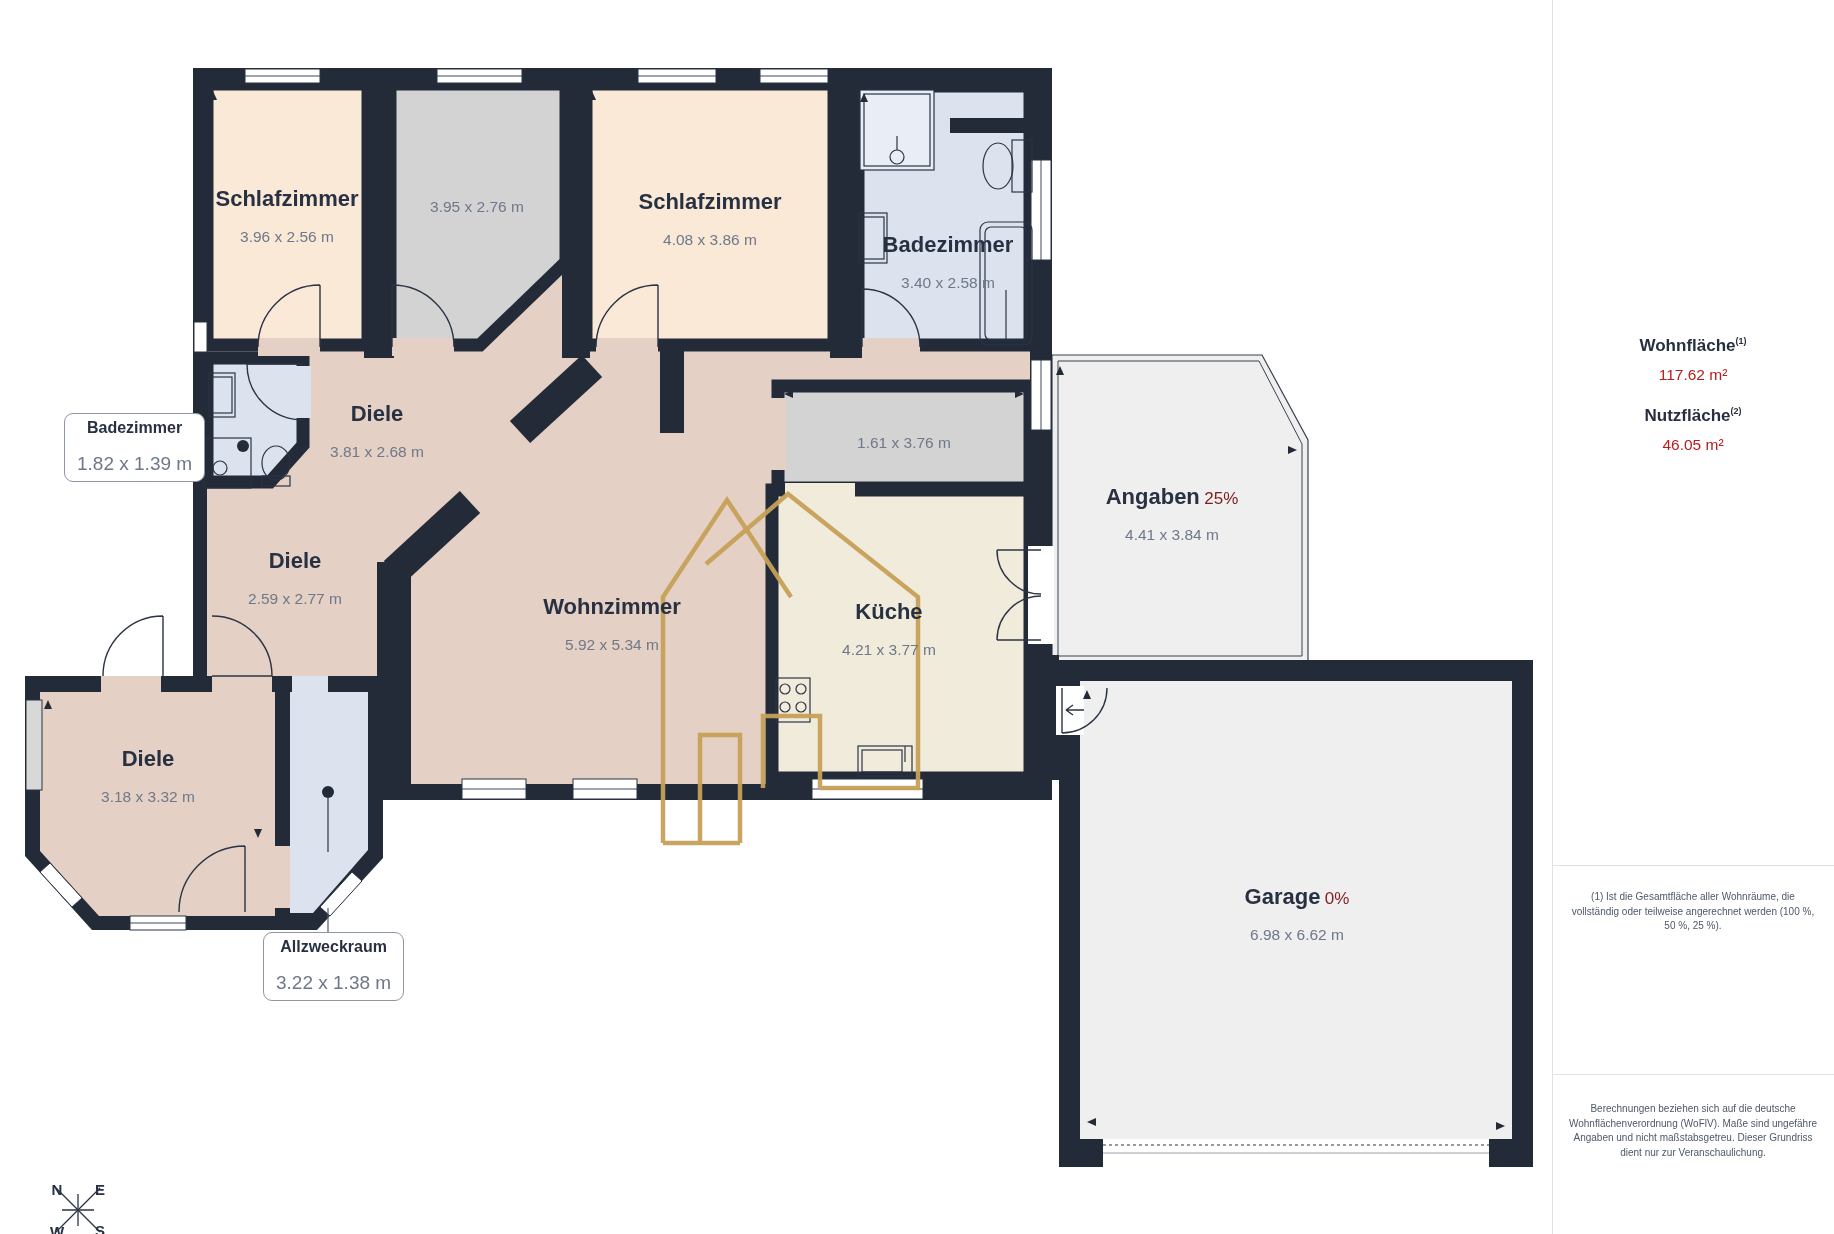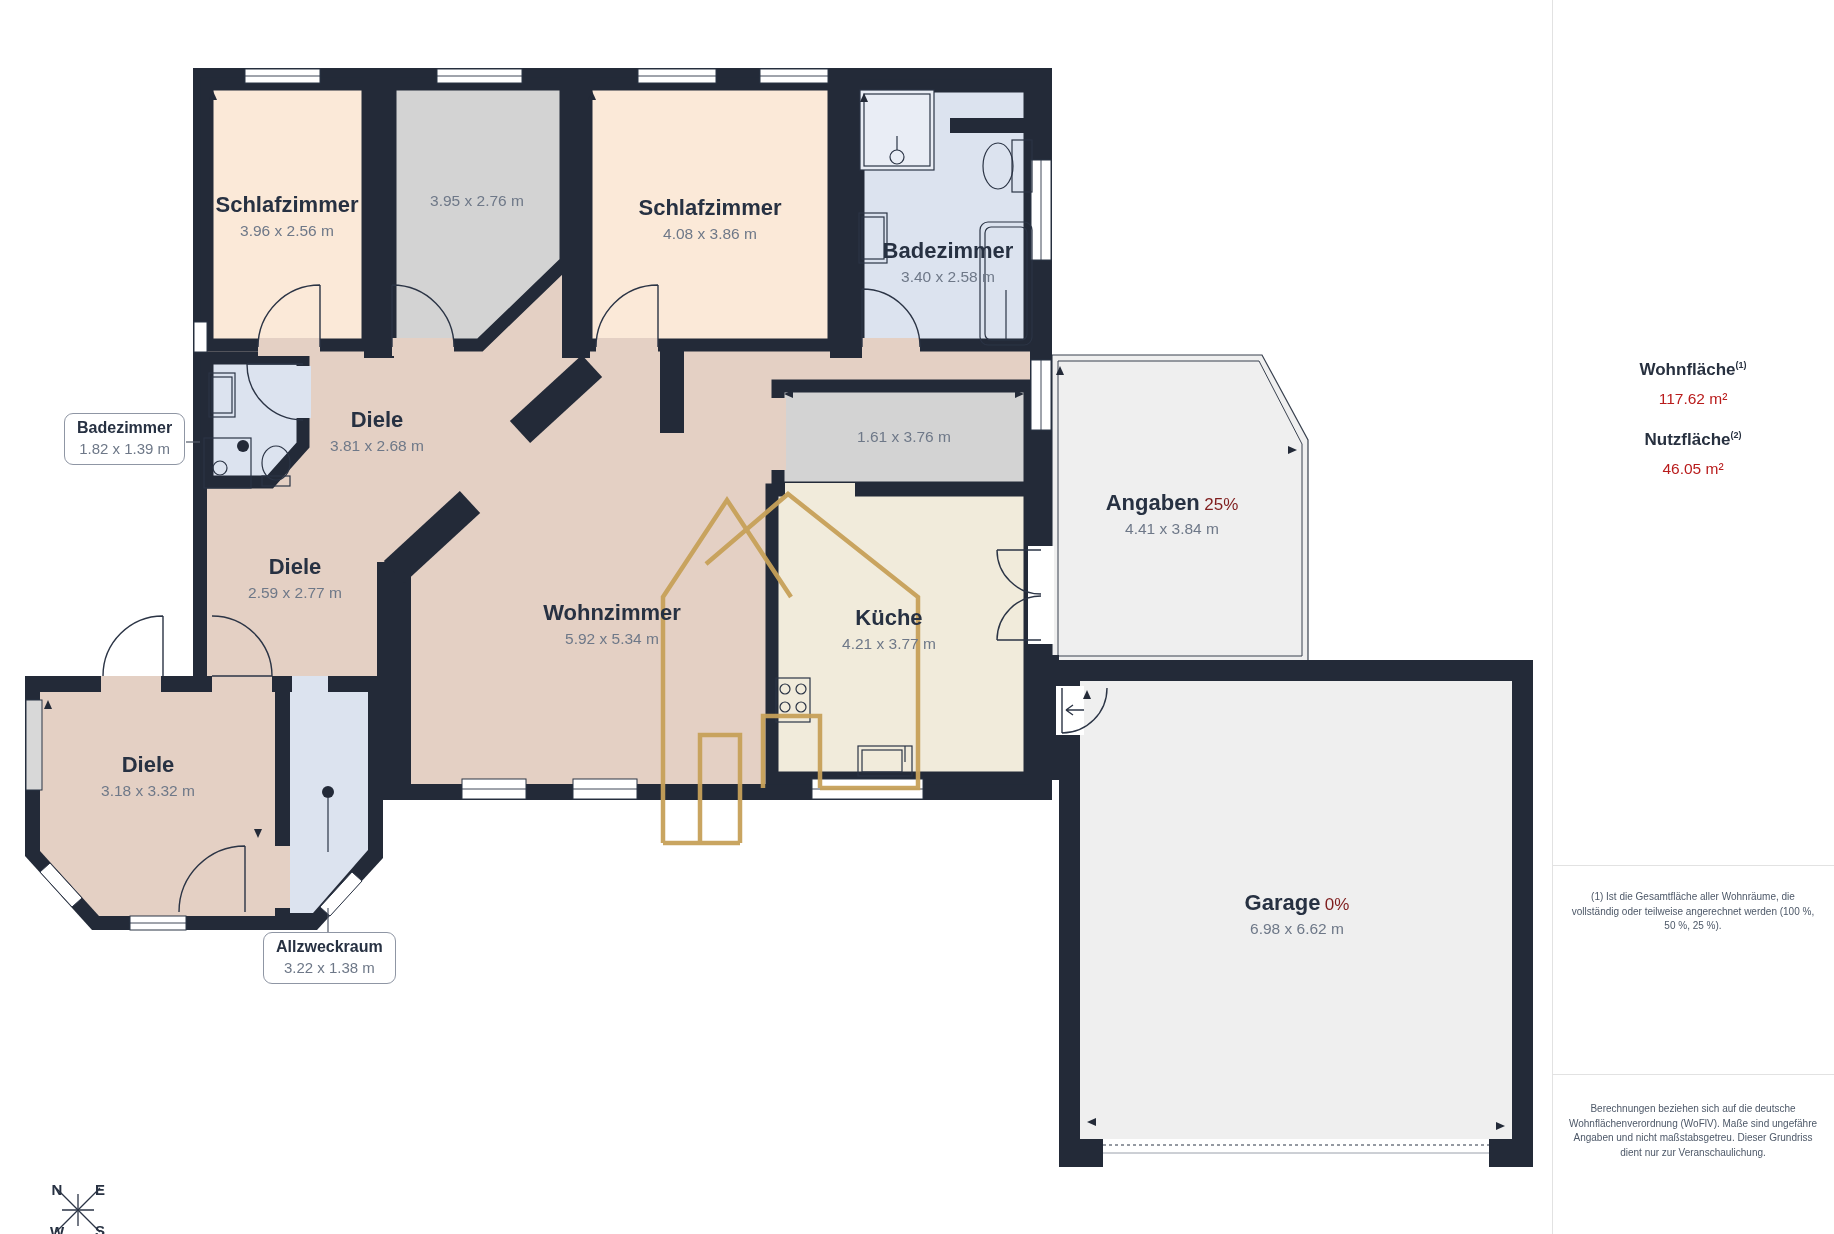--- a/index.html
+++ b/index.html
@@ -3,30 +3,30 @@
 <meta charset="utf-8">
 <style>
   html,body{margin:0;padding:0;background:#ffffff;}
   #stage{position:relative;width:1834px;height:1234px;overflow:hidden;
          font-family:"Liberation Sans","DejaVu Sans",sans-serif;background:#fff;}
   svg{position:absolute;left:0;top:0;}
   
   .rlabel{position:absolute;transform:translate(-50%,-50%);text-align:center;
           white-space:nowrap;pointer-events:none;line-height:1.38;}
   .rname{font-size:22px;font-weight:bold;color:#273142;}
-  .rdims{font-size:15.5px;color:#6e7888;}
+  .rdims{font-size:15.5px;color:#6e7888;margin-top:12px;}
   .rpct{font-size:17px;font-weight:normal;color:#7f1d1d;}
   .labelbox{position:absolute;background:#ffffff;border:1.5px solid #8f96a4;
             border-radius:9px;padding:3px 12px 5px 12px;text-align:center;line-height:1.35;}
   .labelbox .rname{font-size:16px;}
-  .labelbox .rdims{font-size:15px;}
+  .labelbox .rdims{font-size:19px;}
   
   .vline{position:absolute;background:#e2e2e2;width:1px;top:0;height:1234px;}
   .hline{position:absolute;background:#e2e2e2;height:1px;}
-  .side-areas{position:absolute;left:1552px;width:282px;top:360px;text-align:center;}
+  .side-areas{position:absolute;left:1552px;width:282px;top:336px;text-align:center;}
   .side-h{font-size:17px;font-weight:bold;color:#27303f;margin:0 0 10px 0;}
   .side-h sup{font-size:9px;font-weight:bold;}
   .side-v{font-size:15.5px;color:#b91c1c;margin:0 0 22px 0;}
   .side-note{position:absolute;left:1567px;width:252px;text-align:center;
              font-size:10px;color:#4d5868;line-height:1.45;}
 </style>
 </head>
 <body>
 
 <div id="stage">

